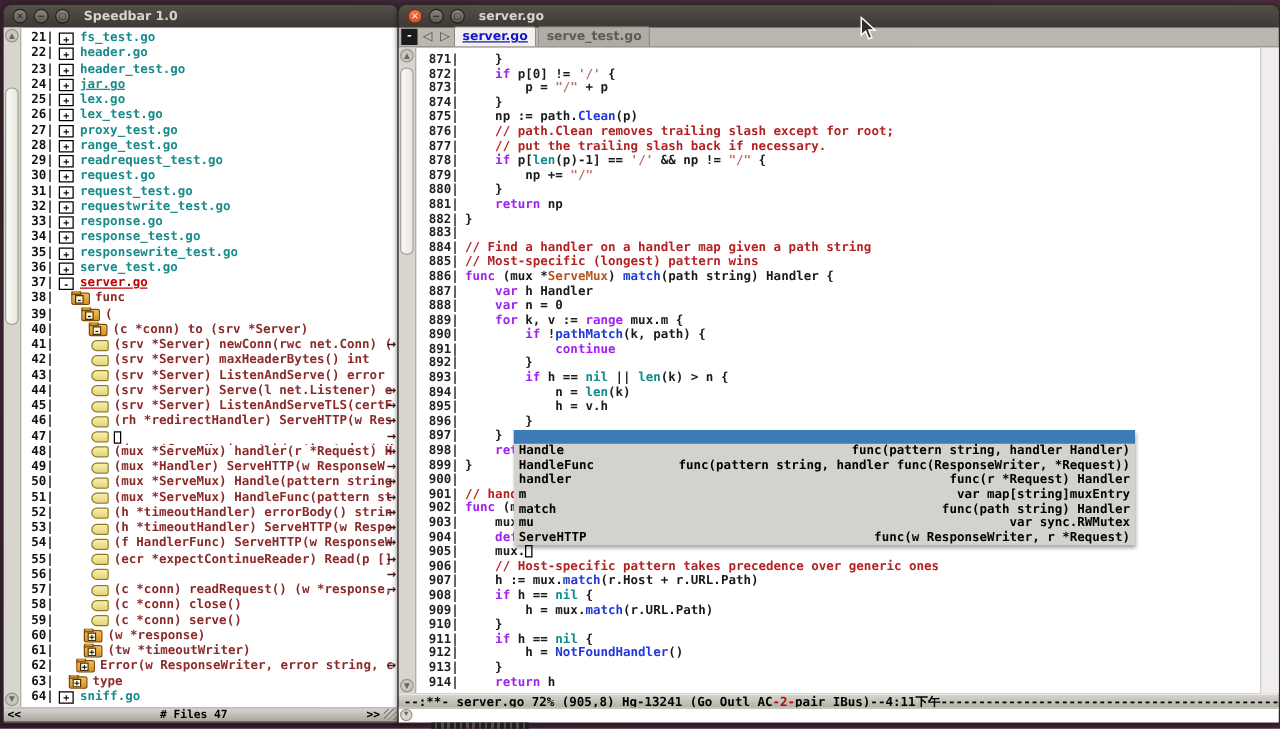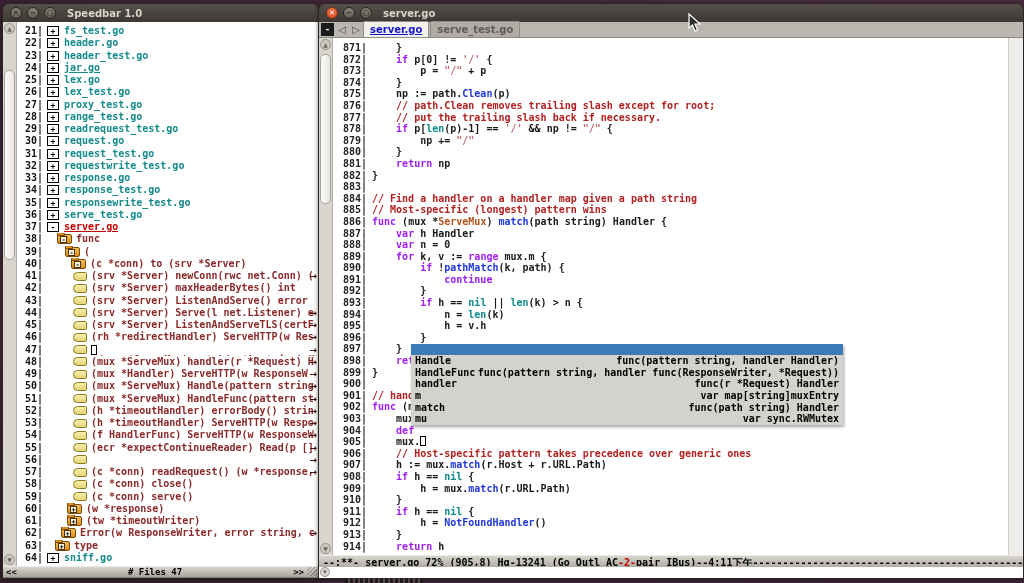--- a/index.html
+++ b/index.html
@@ -67,21 +67,21 @@
   .code-wrap{position:absolute;left:0;right:0;top:34px;height:517px;background:#fff;overflow:hidden}
   .code-rows{position:absolute;left:14px;right:14px;top:0;bottom:0;padding-top:4px}
   .code-row{height:11.6px;display:flex;white-space:pre;font:bold 10px/11.6px "DejaVu Sans Mono",monospace;color:#1a1a1a}
   .code-num{width:34px;flex:none;text-align:right;color:#222;margin-right:5px}
   .rfringe{position:absolute;right:0;top:0;bottom:0;width:14px;background:#efeeec;border-left:1px solid #cfccc6}
   .tk-d{color:#1a1a1a}.tk-k{color:#a020f0}.tk-c{color:#b22222}.tk-s{color:#bc6f6f}
   .tk-f{color:#2038d8}.tk-b{color:#0f8b8b}.tk-t{color:#b3551e}
   .tk-cur{display:inline-block;width:6px;height:10px;border:1px solid #000;box-sizing:border-box;margin-top:0px}
 
   
-  .ac-popup{position:absolute;left:92px;top:305.6px;width:432px;background:#d4d2cc;box-shadow:1px 2px 3px rgba(0,0,0,.35)}
+  .ac-popup{position:absolute;left:92px;top:305.6px;width:497px;background:#d4d2cc;box-shadow:1px 2px 3px rgba(0,0,0,.35)}
   .ac-row{height:11.6px;display:flex;justify-content:space-between;padding:0 4px;
           font:bold 10px/11.6px "DejaVu Sans Mono",monospace;color:#000;white-space:pre}
   .ac-row.sel{background:#3d7ab8}
   .minibuffer{position:absolute;left:0;right:0;bottom:0;height:11px;background:#fff;border-top:1px solid #b3afa7}
   .mb-circ{position:absolute;left:1px;top:0px;width:10px;height:10px;border-radius:50%;background:#d8d5cf;
            border:1px solid #9a968e;color:#6a665f;font:bold 6px/9px sans-serif;text-align:center;box-sizing:border-box}
   .cutoff{position:absolute;left:345px;top:578px;width:78px;height:5px;
           background:repeating-linear-gradient(90deg,#1c1c1c 0 3px,#5a4150 3px 5px)}
   .cursor-svg{position:absolute;left:688px;top:13px;pointer-events:none}
 </style>
@@ -476,20 +476,21 @@
         <div class="code-row"><span class="code-num">914|</span><span class="tk-d">    </span><span class="tk-k">return</span><span class="tk-d"> h</span></div>
       </div>
     <div class="ac-popup" id="ac-popup">
         <div class="ac-row sel"><span></span><span></span></div>
         <div class="ac-row"><span>Handle</span><span>func(pattern string, handler Handler)</span></div>
         <div class="ac-row"><span>HandleFunc</span><span>func(pattern string, handler func(ResponseWriter, *Request))</span></div>
         <div class="ac-row"><span>handler</span><span>func(r *Request) Handler</span></div>
         <div class="ac-row"><span>m</span><span>var map[string]muxEntry</span></div>
         <div class="ac-row"><span>match</span><span>func(path string) Handler</span></div>
         <div class="ac-row"><span>mu</span><span>var sync.RWMutex</span></div>
+        <div class="ac-row"><span>ServeHTTP</span><span>func(w ResponseWriter, r *Request)</span></div>
       </div>
   </div>
   <div class="modeline" id="ed-modeline" style="top:551px;height:15px;padding-left:4px">
       <span>--:**-  server.go      72% (905,8)   Hg-13241  (Go Outl AC </span>
       <span class="ml-warn">-2-</span>
       <span> pair IBus)--4:11下午------------------------------------------------------</span>
     </div>
   <div class="minibuffer">
     <span class="mb-circ">▼</span>
   </div>

